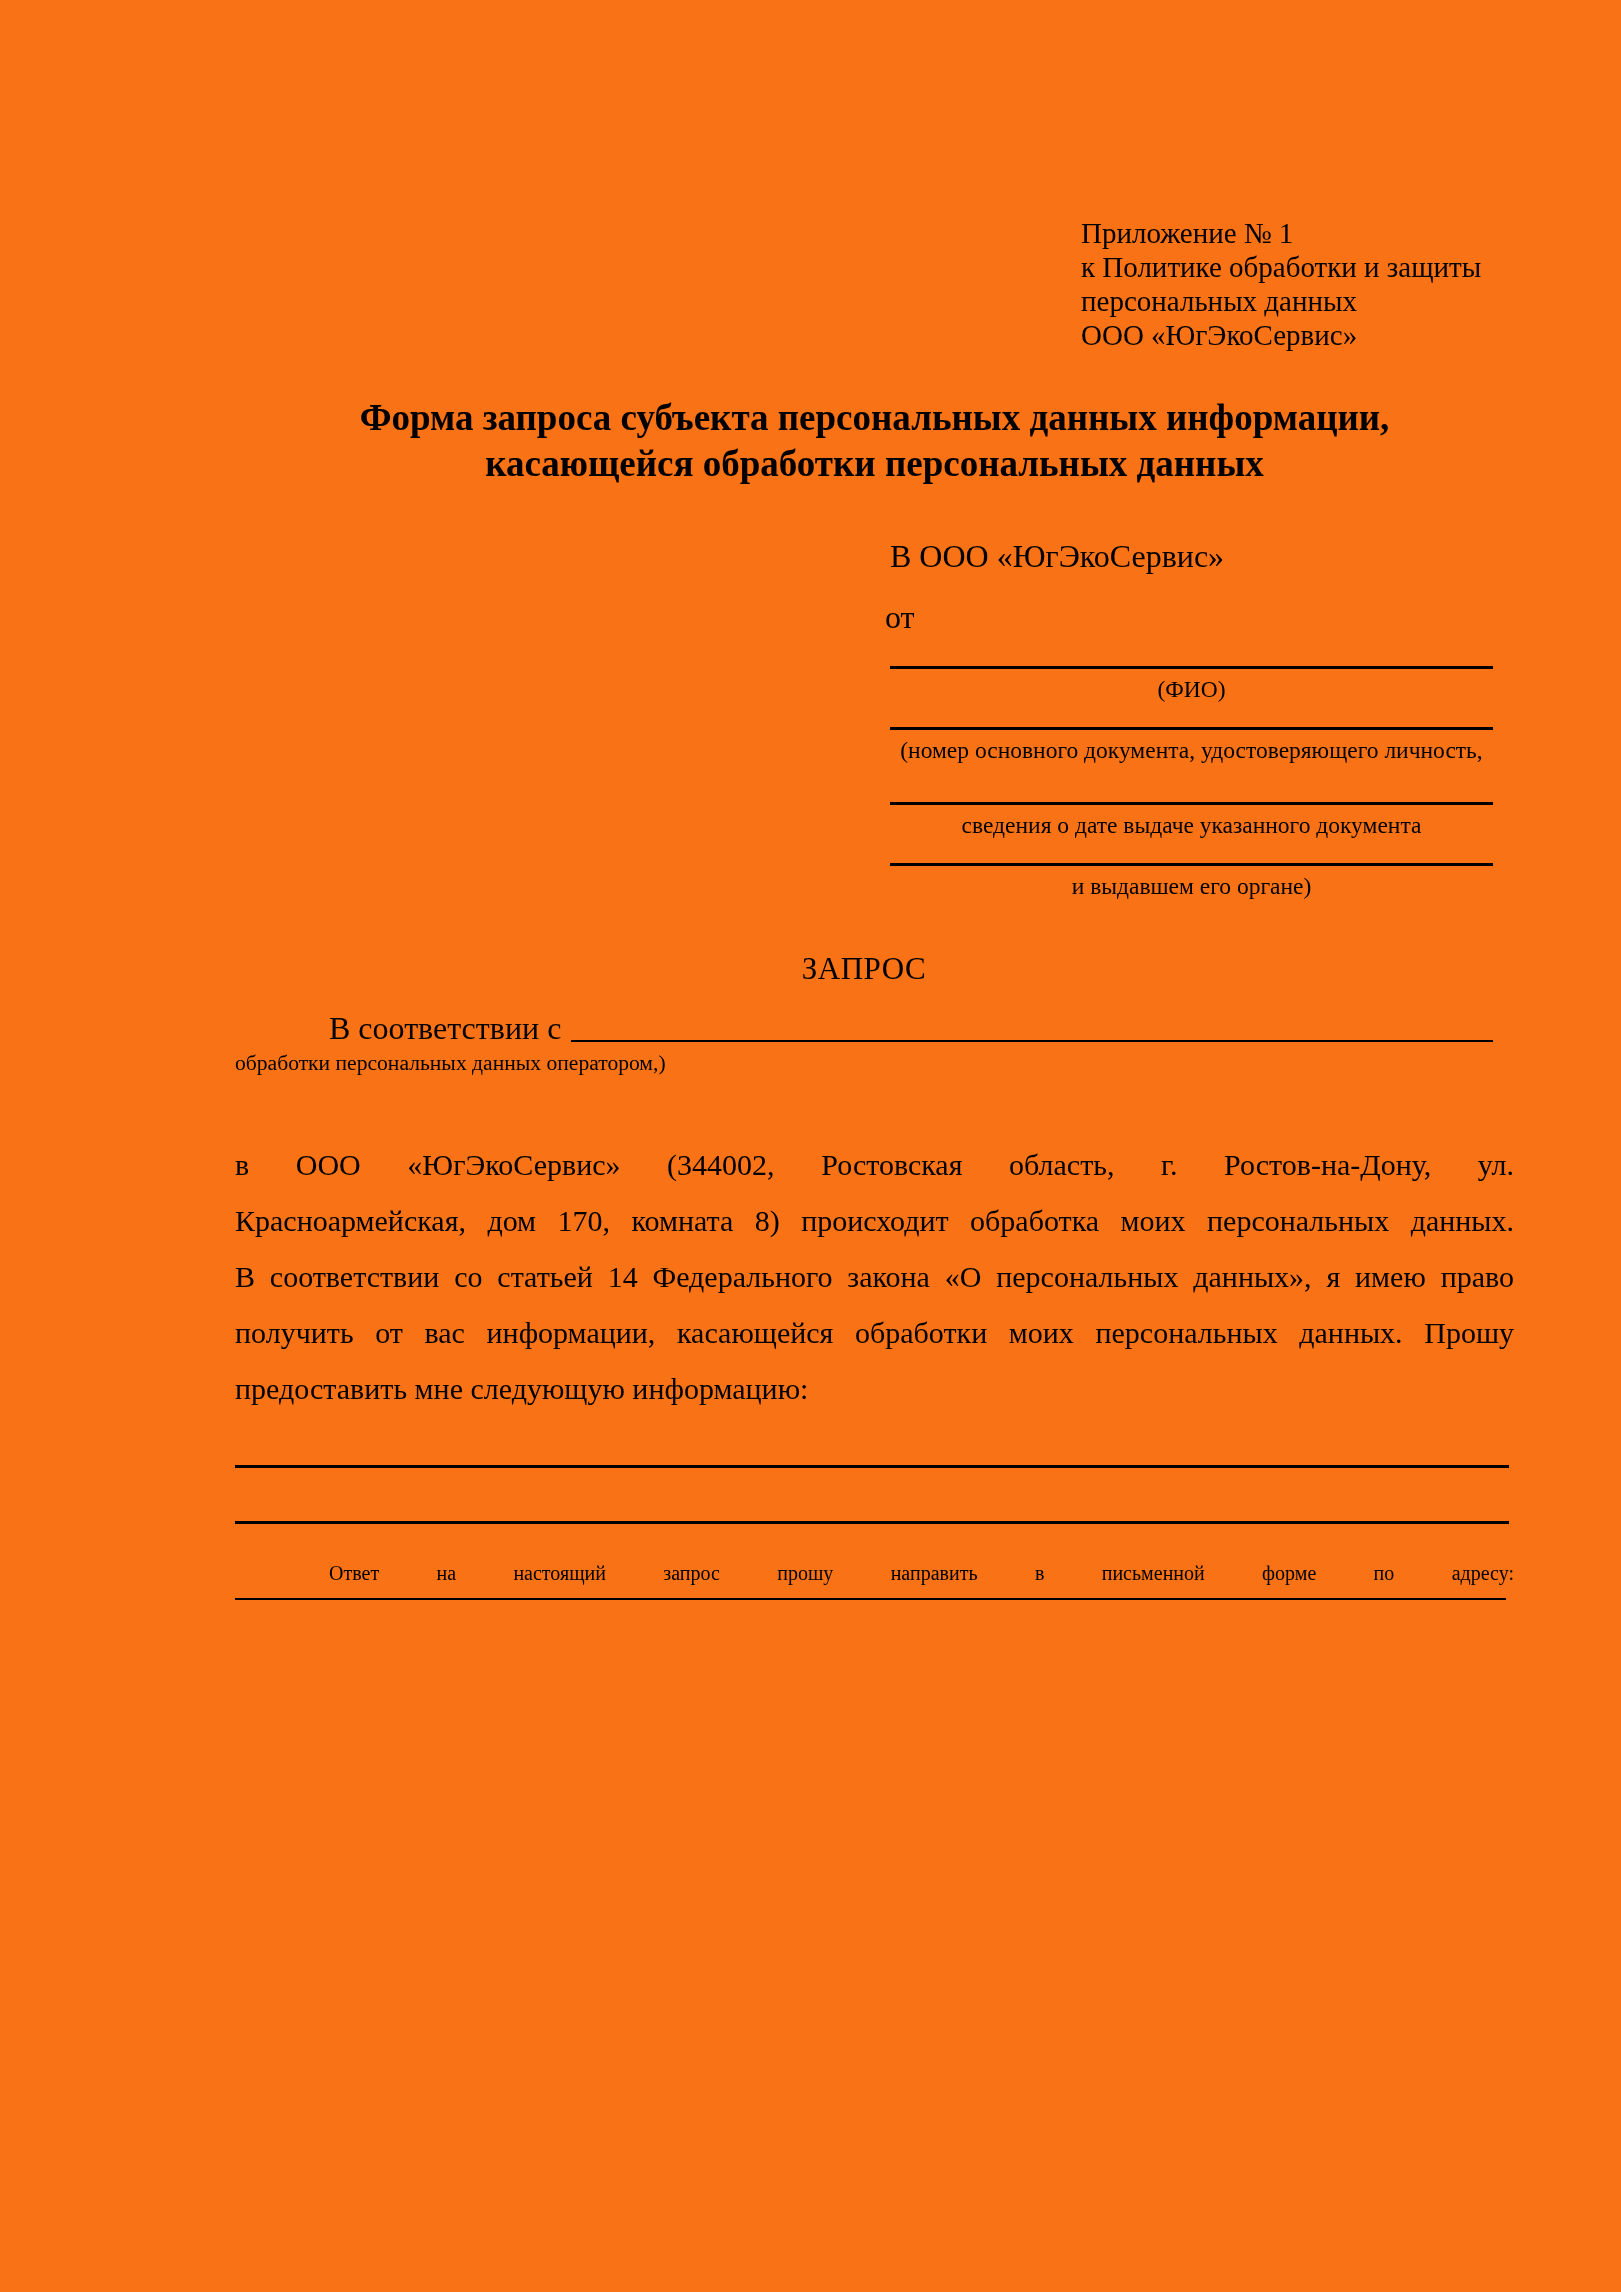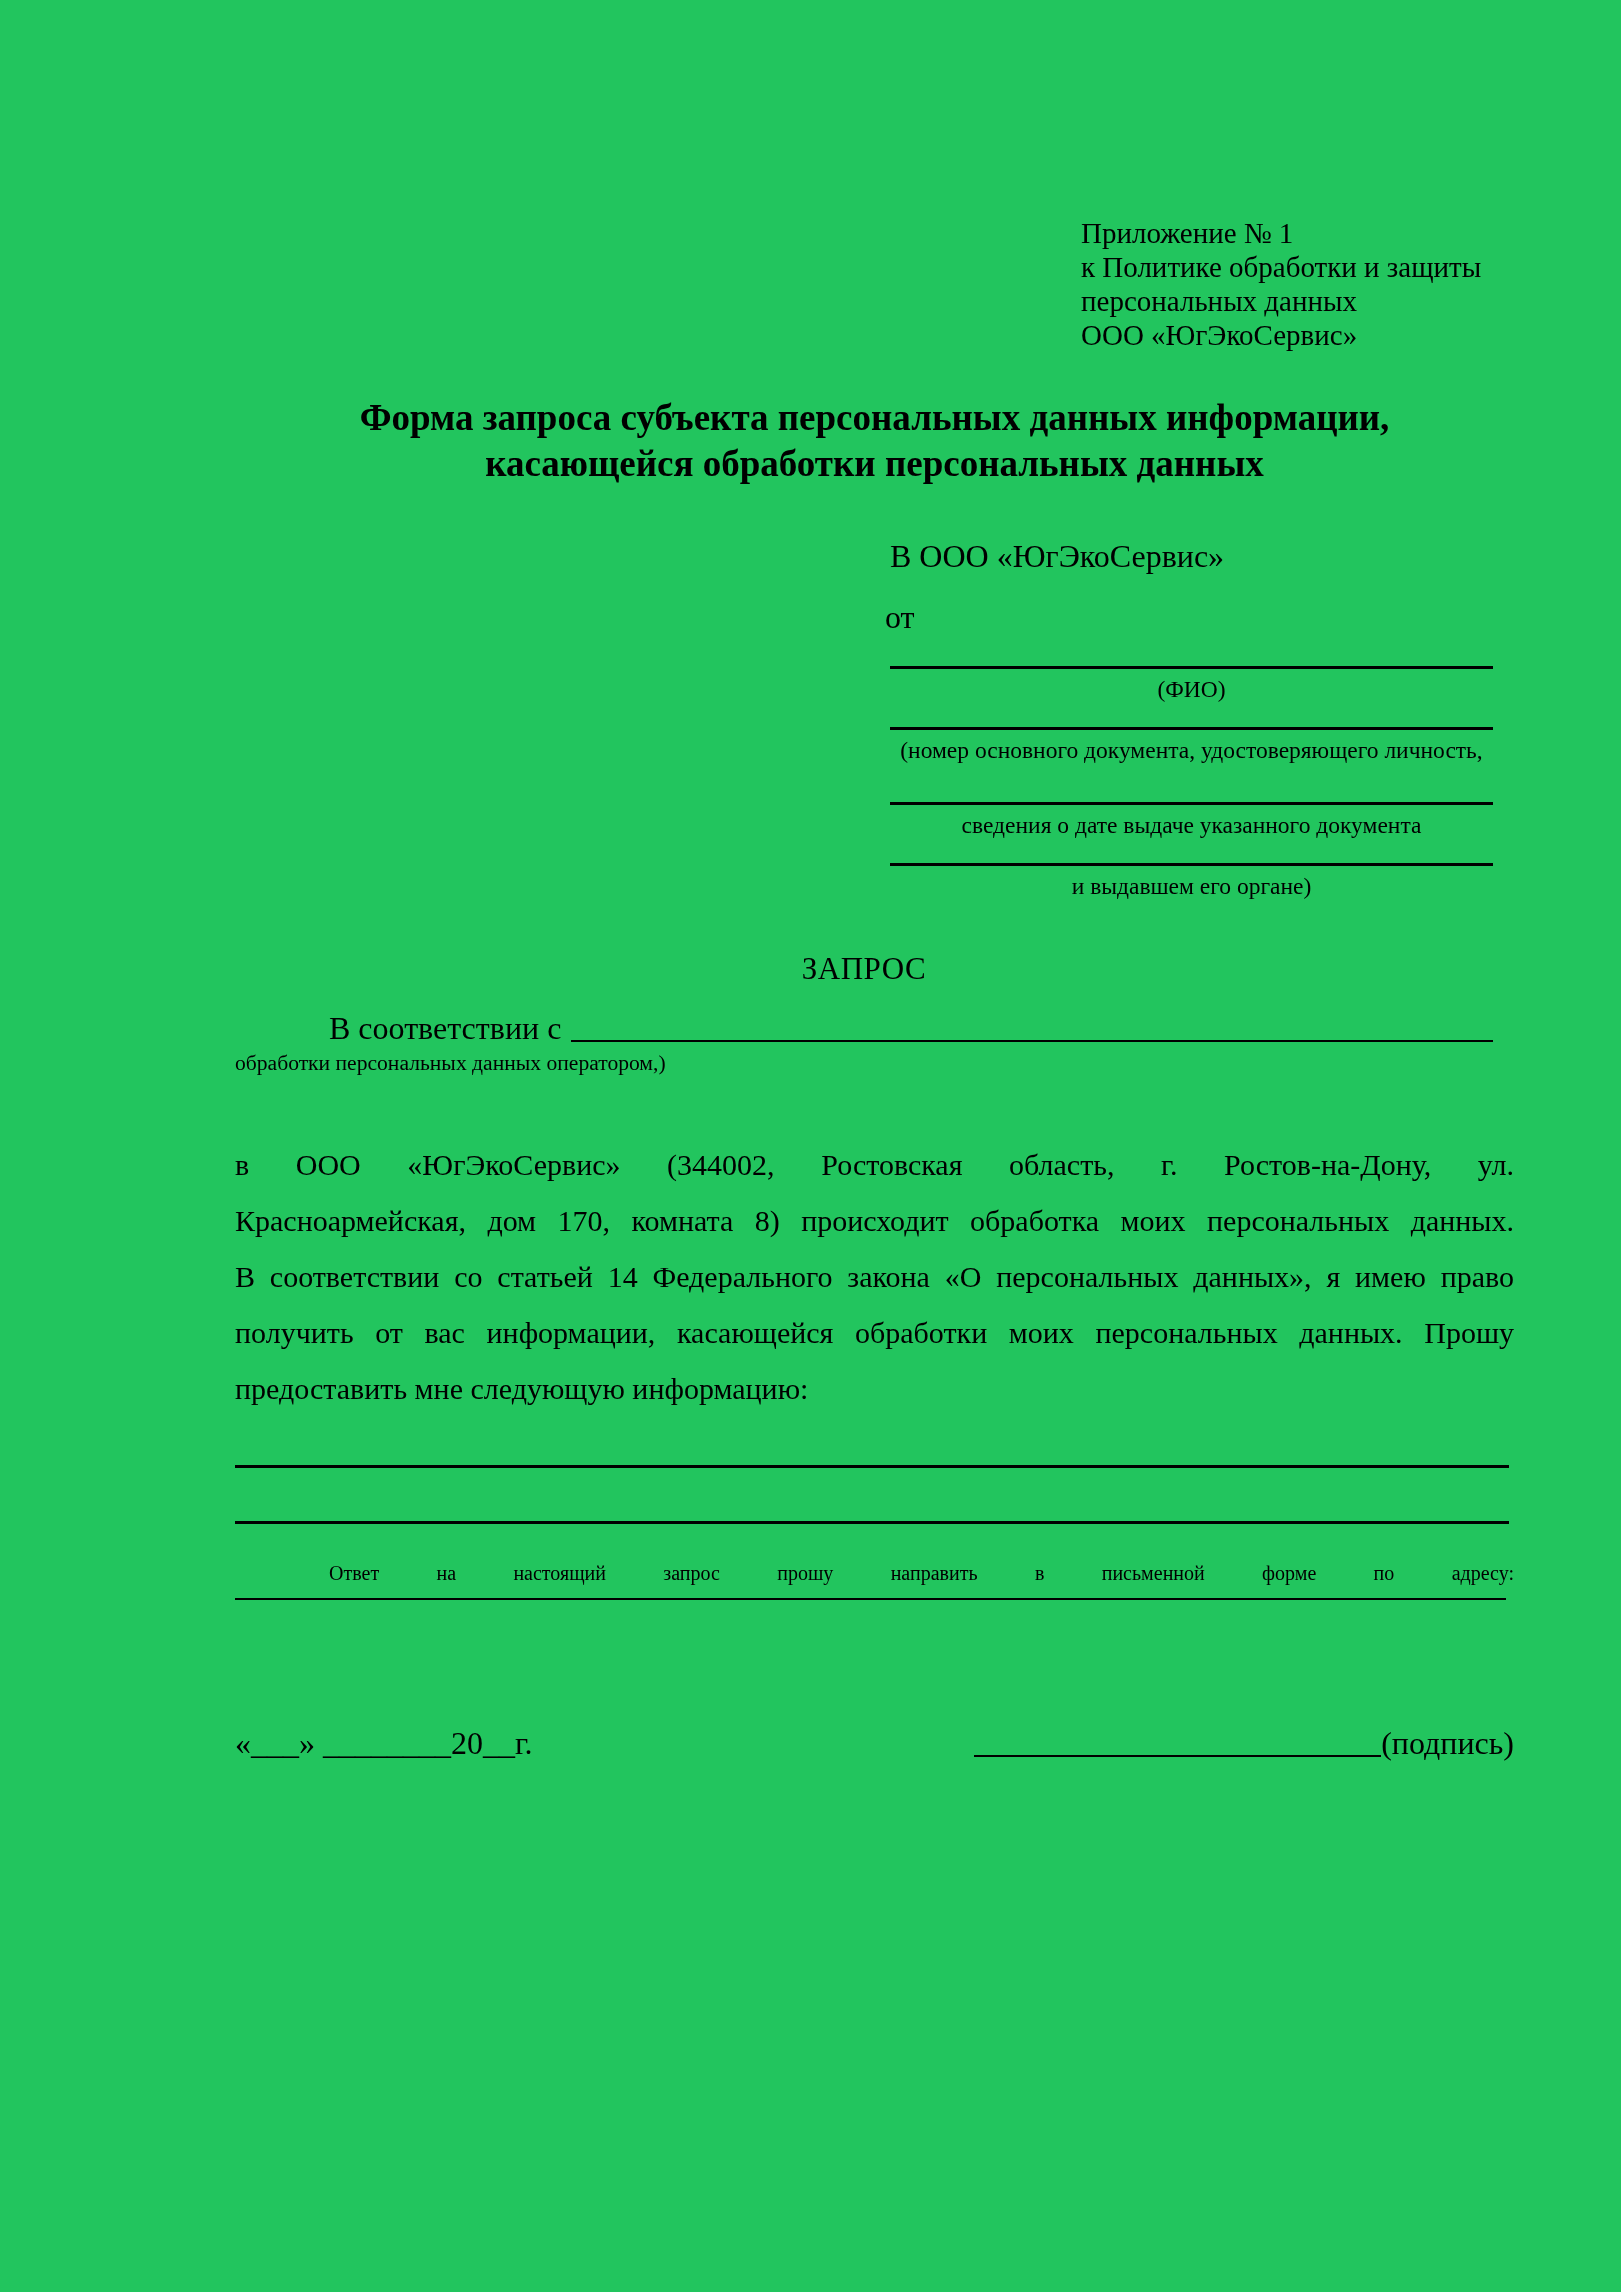--- a/index.html
+++ b/index.html
@@ -4,21 +4,21 @@
 <style>
   html, body {
     margin: 0;
     padding: 0;
     background: #ffffff;
   }
   .page {
     position: relative;
     width: 1621px;
     height: 2293px;
-    background: #22c55e;
+    background: #f97316;
     color: #000000;
     font-family: "Liberation Serif", "DejaVu Serif", serif;
     overflow: hidden;
   }
   
   .appendix {
     position: absolute;
     left: 1081px;
     top: 216px;
     font-size: 29px;
@@ -234,22 +234,15 @@
 
   <div class="rule blank-line-1"></div>
   <div class="rule blank-line-2"></div>
 
   <div class="reply-par">Ответ на настоящий запрос прошу направить в письменной форме по адресу:</div>
 
   <div class="reply-row">
     <span class="reply-fill"></span>
   </div>
 
-  <div class="footer-row">
-    <span class="date-ph">«___» ________20__г.</span>
-    <span class="sig-group">
-      <span class="sig-fill"></span>
-      <span>(подпись)</span>
-    </span>
-  </div>
 
 </div>
 
 
 </body></html>

